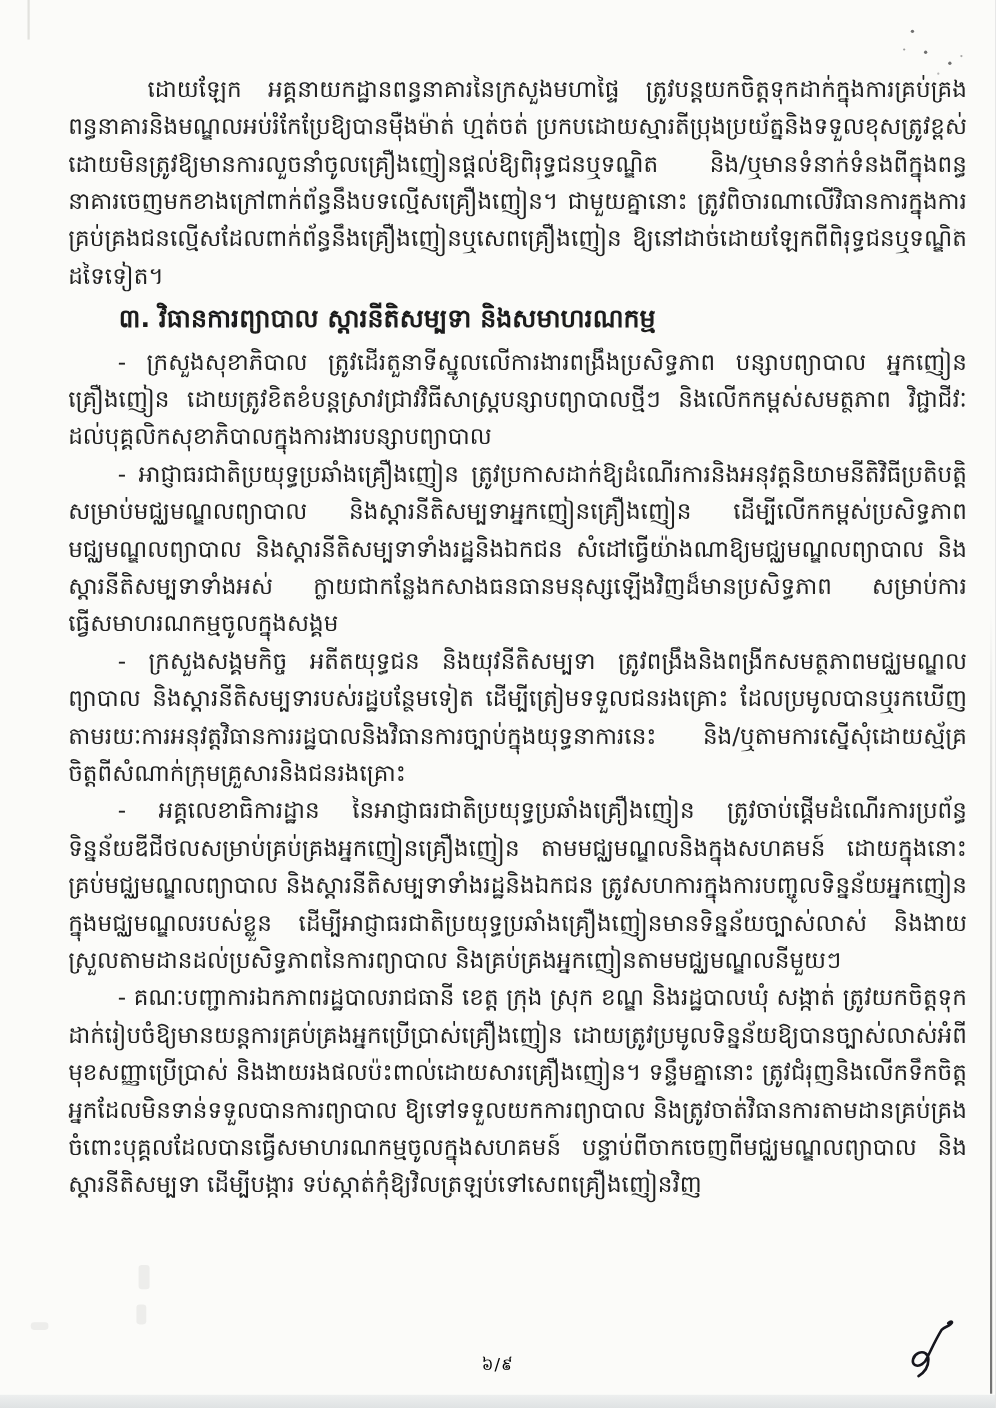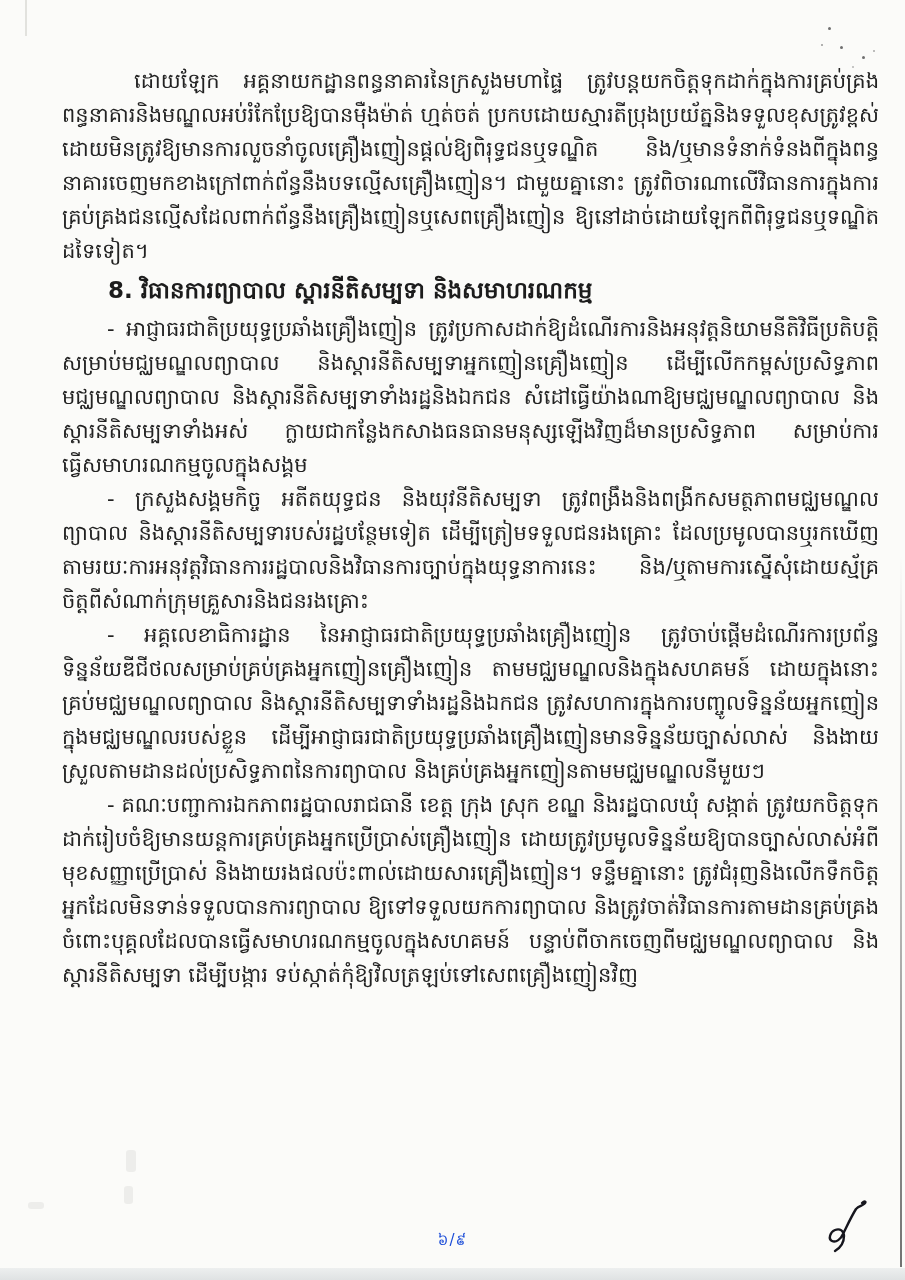--- a/index.html
+++ b/index.html
@@ -38,21 +38,21 @@
     color: #1c1c1c;
     text-align: left;
   }
   .footer-pagenum {
     position: absolute;
     left: 0;
     top: 1230px;
     width: 100%;
     text-align: center;
     font-size: 15px;
-    color: #1d4ed8;
+    color: #000000;
     letter-spacing: 1px;
   }
   
   .scan-edge-line {
     position: absolute;
     right: 3px;
     top: 555px;
     width: 2px;
     height: 712px;
     background: linear-gradient(to bottom, rgba(110,110,110,0), rgba(80,80,80,0.8));
@@ -91,22 +91,23 @@
   }
 </style>
 </head>
 <body>
 
 <div class="page">
 
   <div class="content">
     <p class="para-intro">ដោយឡែក អគ្គនាយកដ្ឋានពន្ធនាគារនៃក្រសួងមហាផ្ទៃ ត្រូវបន្តយកចិត្តទុកដាក់ក្នុងការគ្រប់គ្រងពន្ធនាគារនិងមណ្ឌលអប់រំកែប្រែឱ្យបានម៉ឺងម៉ាត់ ហ្មត់ចត់ ប្រកបដោយស្មារតីប្រុងប្រយ័ត្ននិងទទួលខុសត្រូវខ្ពស់ ដោយមិនត្រូវឱ្យមានការលួចនាំចូលគ្រឿងញៀនផ្តល់ឱ្យពិរុទ្ធជនឬទណ្ឌិត និង/ឬមានទំនាក់ទំនងពីក្នុងពន្ធនាគារចេញមកខាងក្រៅពាក់ព័ន្ធនឹងបទល្មើសគ្រឿងញៀន។ ជាមួយគ្នានោះ ត្រូវពិចារណាលើវិធានការក្នុងការគ្រប់គ្រងជនល្មើសដែលពាក់ព័ន្ធនឹងគ្រឿងញៀនឬសេពគ្រឿងញៀន ឱ្យនៅដាច់ដោយឡែកពីពិរុទ្ធជនឬទណ្ឌិតដទៃទៀត។</p>
 
-    <p class="section-heading">8. វិធានការព្យាបាល ស្តារនីតិសម្បទា និងសមាហរណកម្ម</p>
+    <p class="section-heading">៣. វិធានការព្យាបាល ស្តារនីតិសម្បទា និងសមាហរណកម្ម</p>
 
+    <p class="para-bullet">- ក្រសួងសុខាភិបាល ត្រូវដើរតួនាទីស្នូលលើការងារពង្រឹងប្រសិទ្ធភាព បន្សាបព្យាបាល អ្នកញៀនគ្រឿងញៀន ដោយត្រូវខិតខំបន្តស្រាវជ្រាវវិធីសាស្ត្របន្សាបព្យាបាលថ្មីៗ និងលើកកម្ពស់សមត្ថភាព វិជ្ជាជីវៈ ដល់បុគ្គលិកសុខាភិបាលក្នុងការងារបន្សាបព្យាបាល</p>
 
     <p class="para-bullet">- អាជ្ញាធរជាតិប្រយុទ្ធប្រឆាំងគ្រឿងញៀន ត្រូវប្រកាសដាក់ឱ្យដំណើរការនិងអនុវត្តនិយាមនីតិវិធីប្រតិបត្តិ សម្រាប់មជ្ឈមណ្ឌលព្យាបាល និងស្តារនីតិសម្បទាអ្នកញៀនគ្រឿងញៀន ដើម្បីលើកកម្ពស់ប្រសិទ្ធភាពមជ្ឈមណ្ឌលព្យាបាល និងស្តារនីតិសម្បទាទាំងរដ្ឋនិងឯកជន សំដៅធ្វើយ៉ាងណាឱ្យមជ្ឈមណ្ឌលព្យាបាល និងស្តារនីតិសម្បទាទាំងអស់ ក្លាយជាកន្លែងកសាងធនធានមនុស្សឡើងវិញដ៏មានប្រសិទ្ធភាព សម្រាប់ការធ្វើសមាហរណកម្មចូលក្នុងសង្គម</p>
 
     <p class="para-bullet">- ក្រសួងសង្គមកិច្ច អតីតយុទ្ធជន និងយុវនីតិសម្បទា ត្រូវពង្រឹងនិងពង្រីកសមត្ថភាពមជ្ឈមណ្ឌលព្យាបាល និងស្តារនីតិសម្បទារបស់រដ្ឋបន្ថែមទៀត ដើម្បីត្រៀមទទួលជនរងគ្រោះ ដែលប្រមូលបានឬរកឃើញតាមរយៈការអនុវត្តវិធានការរដ្ឋបាលនិងវិធានការច្បាប់ក្នុងយុទ្ធនាការនេះ និង/ឬតាមការស្នើសុំដោយស្ម័គ្រចិត្តពីសំណាក់ក្រុមគ្រួសារនិងជនរងគ្រោះ</p>
 
 
     <p class="para-bullet">- អគ្គលេខាធិការដ្ឋាន នៃអាជ្ញាធរជាតិប្រយុទ្ធប្រឆាំងគ្រឿងញៀន ត្រូវចាប់ផ្តើមដំណើរការប្រព័ន្ធទិន្នន័យឌីជីថលសម្រាប់គ្រប់គ្រងអ្នកញៀនគ្រឿងញៀន តាមមជ្ឈមណ្ឌលនិងក្នុងសហគមន៍ ដោយក្នុងនោះ គ្រប់មជ្ឈមណ្ឌលព្យាបាល និងស្តារនីតិសម្បទាទាំងរដ្ឋនិងឯកជន ត្រូវសហការក្នុងការបញ្ចូលទិន្នន័យអ្នកញៀនក្នុងមជ្ឈមណ្ឌលរបស់ខ្លួន ដើម្បីអាជ្ញាធរជាតិប្រយុទ្ធប្រឆាំងគ្រឿងញៀនមានទិន្នន័យច្បាស់លាស់ និងងាយស្រួលតាមដានដល់ប្រសិទ្ធភាពនៃការព្យាបាល និងគ្រប់គ្រងអ្នកញៀនតាមមជ្ឈមណ្ឌលនីមួយៗ</p>
 
     <p class="para-bullet">- គណៈបញ្ជាការឯកភាពរដ្ឋបាលរាជធានី ខេត្ត ក្រុង ស្រុក ខណ្ឌ និងរដ្ឋបាលឃុំ សង្កាត់ ត្រូវយកចិត្តទុកដាក់រៀបចំឱ្យមានយន្តការគ្រប់គ្រងអ្នកប្រើប្រាស់គ្រឿងញៀន ដោយត្រូវប្រមូលទិន្នន័យឱ្យបានច្បាស់លាស់អំពីមុខសញ្ញាប្រើប្រាស់ និងងាយរងផលប៉ះពាល់ដោយសារគ្រឿងញៀន។ ទន្ទឹមគ្នានោះ ត្រូវជំរុញនិងលើកទឹកចិត្តអ្នកដែលមិនទាន់ទទួលបានការព្យាបាល ឱ្យទៅទទួលយកការព្យាបាល និងត្រូវចាត់វិធានការតាមដានគ្រប់គ្រងចំពោះបុគ្គលដែលបានធ្វើសមាហរណកម្មចូលក្នុងសហគមន៍ បន្ទាប់ពីចាកចេញពីមជ្ឈមណ្ឌលព្យាបាល និងស្តារនីតិសម្បទា ដើម្បីបង្ការ ទប់ស្កាត់កុំឱ្យវិលត្រឡប់ទៅសេពគ្រឿងញៀនវិញ</p>
   </div>

